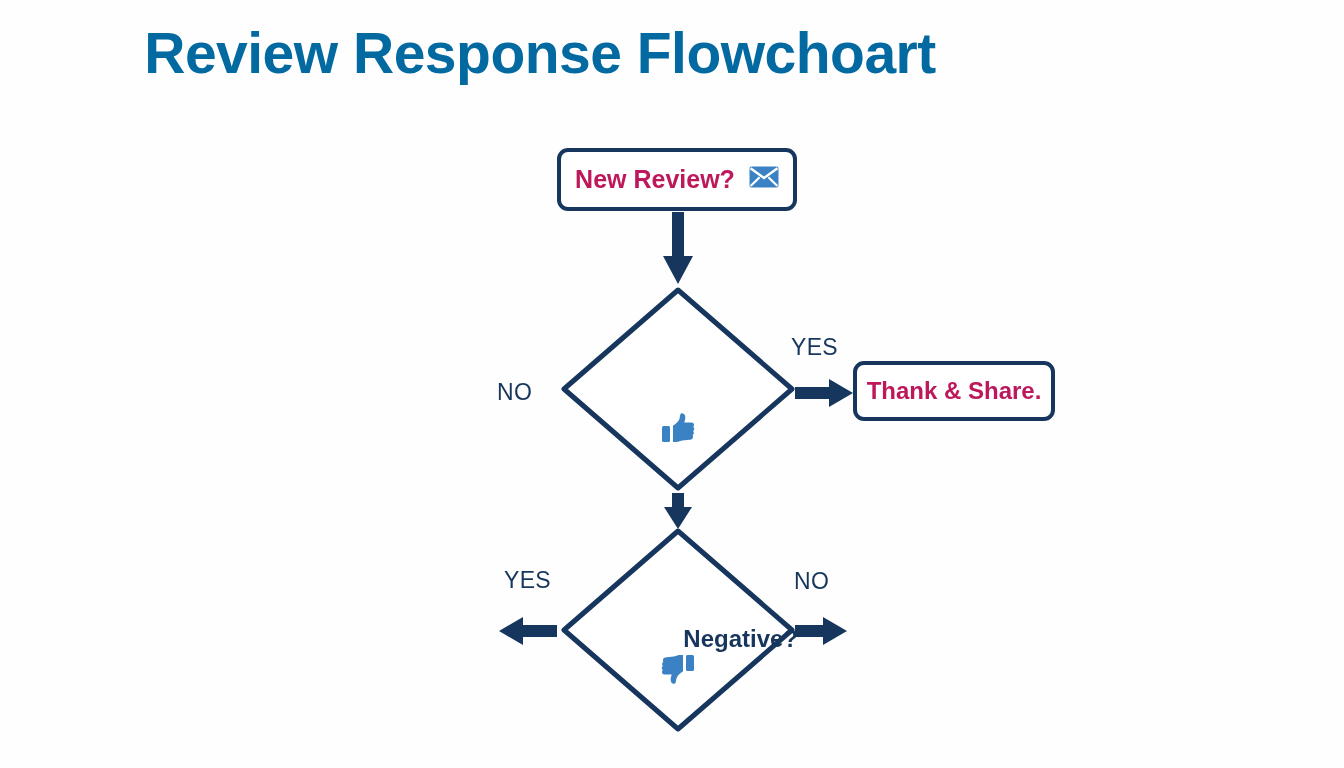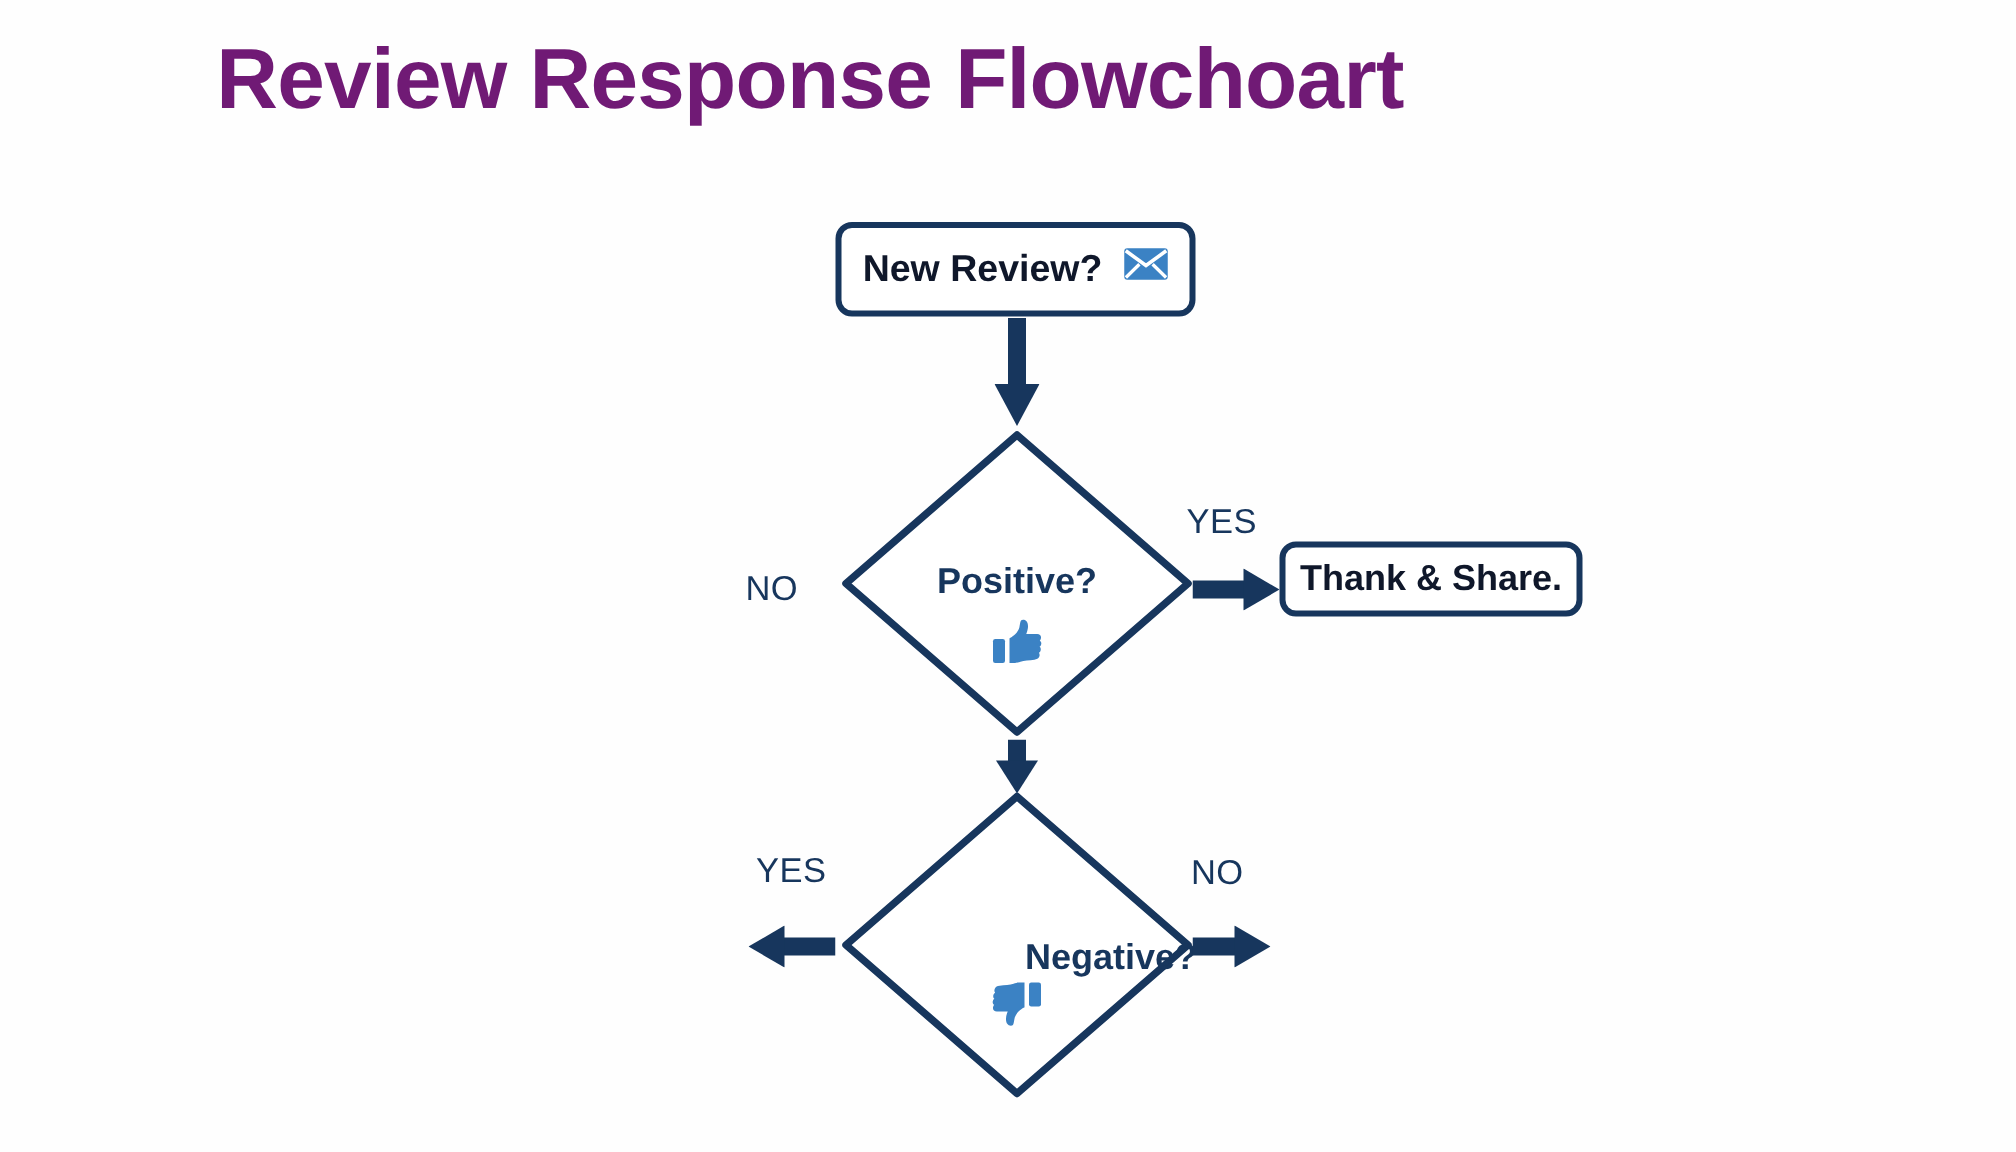--- a/index.html
+++ b/index.html
@@ -22,55 +22,55 @@
   .abs { position: absolute; }
 
   
   #chart-title {
     left: 0;
     top: 22px;
     width: 1080px;
     text-align: center;
     font-size: 57px;
     font-weight: bold;
-    color: #701a75;
+    color: #0369a1;
     letter-spacing: -0.5px;
     line-height: 1.1;
     white-space: nowrap;
   }
 
   
   .node-box {
     box-sizing: border-box;
     border: 4px solid #17365d;
     border-radius: 11px;
     background: #ffffff;
     display: flex;
     align-items: center;
     justify-content: center;
     text-align: center;
-    color: #0f172a;
+    color: #be185d;
     font-weight: bold;
   }
   .node-box .label-text {
     display: flex;
     align-items: center;
     justify-content: center;
     gap: 14px;
     line-height: 1.22;
   }
 
   #node-new-review {
     left: 557px; top: 148px;
     width: 240px; height: 63px;
     font-size: 25px;
   }
   #node-thank-share {
     left: 853px; top: 361px;
-    width: 202px; height: 50px;
+    width: 202px; height: 60px;
     font-size: 24px;
   }
   #node-apologize {
     left: 293px; top: 599px;
     width: 206px; height: 68px;
     font-size: 24px;
   }
   #node-no-action {
     left: 841px; top: 598px;
     width: 228px; height: 61px;
@@ -154,21 +154,20 @@
     <svg width="30" height="72" viewBox="0 0 30 72" aria-hidden="true">
       <rect x="9" y="0" width="12" height="48" fill="#17365d"></rect>
       <path d="M0 44 L30 44 L15 72 Z" fill="#17365d"></path>
     </svg>
   </div>
 
   <div class="abs diamond-wrap" id="diamond-positive">
     <svg width="240" height="210" viewBox="0 0 240 210" aria-hidden="true">
       <path d="M120 6 L234 105 L120 204 L6 105 Z" fill="#ffffff" stroke="#17365d" stroke-width="5" stroke-linejoin="round"></path>
     </svg>
-    <div class="diamond-text">Positive?</div>
     <div class="emoji-icon" id="icon-thumbs-up">
       <svg width="34" height="32" viewBox="0 0 34 32" aria-hidden="true">
         <rect x="1" y="14" width="8" height="16" rx="1.5" fill="#3b82c4"></rect>
         <path d="M12 30 L12 13.5 C12 13.5 17.5 10.8 18.6 6.2 C19.2 3.6 19 1.2 21 1.2 C23.4 1.2 24.6 3.4 24.3 6.3 C24.1 8.4 23.2 10.6 23.2 10.6 L30.4 10.6 C32.2 10.6 33.2 11.8 33 13.3 C32.9 14.3 32.2 15.1 32.2 15.1 C33.1 15.6 33.4 16.6 33.1 17.7 C32.9 18.6 32.1 19.2 32.1 19.2 C32.9 19.8 33 20.9 32.7 21.8 C32.4 22.7 31.6 23.2 31.6 23.2 C32.2 23.9 32.2 25 31.8 25.9 C31.3 27.1 30.1 27.6 28.6 27.8 C25.3 28.2 21.6 28.4 19.3 29.1 C17.4 29.7 16 30 16 30 Z" fill="#3b82c4"></path>
       </svg>
     </div>
   </div>
 
   <div class="abs edge-label" id="label-no-positive">NO</div>
 

